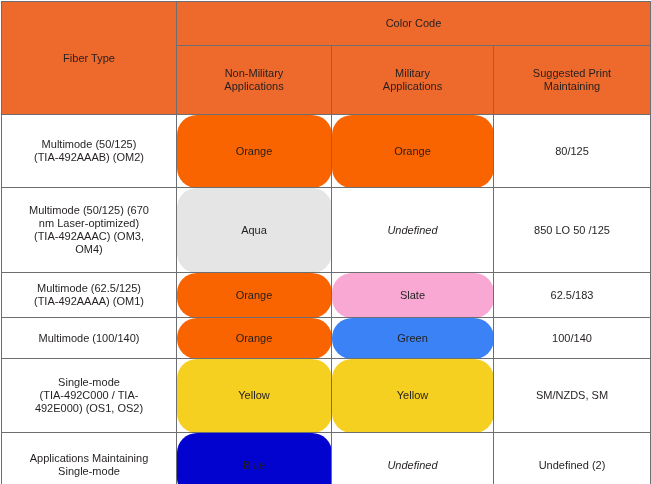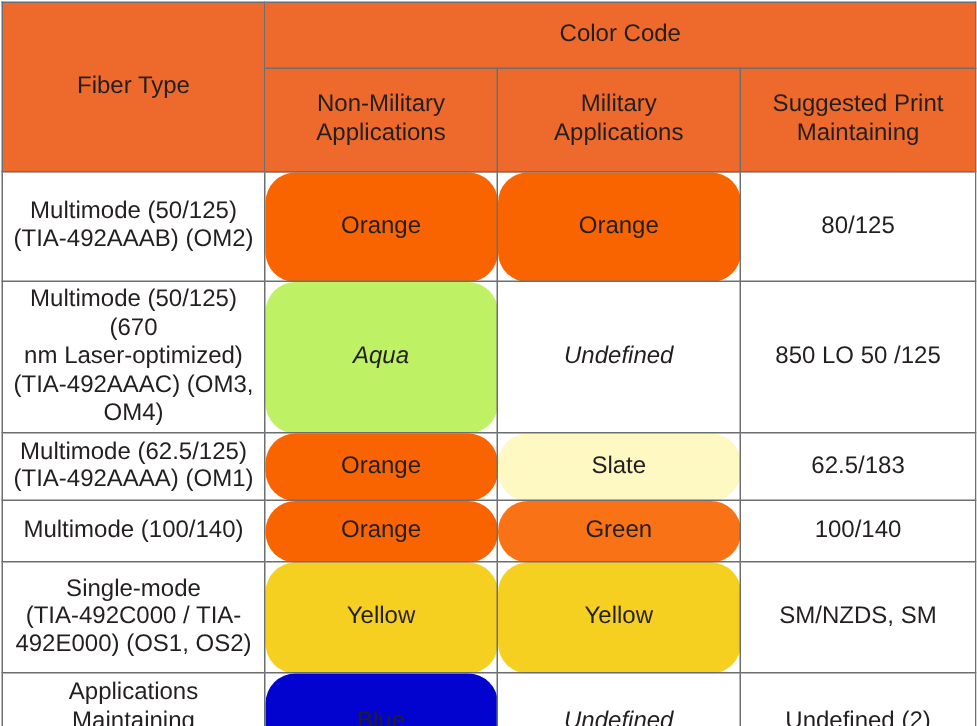--- a/index.html
+++ b/index.html
@@ -32,21 +32,21 @@
   }
 
   table.fiber-table td,
   table.fiber-table th {
     border: 1px solid #6d6e71;
     text-align: center;
     vertical-align: middle;
     font-weight: normal;
     padding: 3px 4px;
     line-height: 1.18;
-    font-size: 16px;
+    font-size: 11px;
     color: #231f20;
   }
 
   
   col.c1 { width: 175px; }
   col.c2 { width: 155px; }
   col.c3 { width: 162px; }
   col.c4 { width: 157px; }
 
   
@@ -82,23 +82,23 @@
     font-size: 14.5px;
   }
 
   .swatch {
     font-size: 14.5px;
     border-radius: 20px;
   }
 
   
   .sw-orange    { background: #fa6400; color: #231f20; }
-  .sw-aqua      { background: #bef264; color: #ffffff; font-style: italic; }
-  .sw-slate     { background: #fef9c3; color: #231f20; }
-  .sw-green     { background: #f97316; color: #231f20; }
+  .sw-aqua      { background: #e5e5e5; color: #ffffff; }
+  .sw-slate     { background: #f9a8d4; color: #231f20; }
+  .sw-green     { background: #3b82f6; color: #231f20; }
   .sw-yellow    { background: #f5d021; color: #231f20; }
   .sw-blue      { background: #0303d0; color: #ffffff; }
   .sw-none      { background: #ffffff; color: #231f20; font-style: italic; }
 
   
   .r1 td { height: 66px; }
   .r2 td { height: 78px; }
   .r3 td { height: 38px; }
   .r4 td { height: 34px; }
   .r5 td { height: 67px; }

